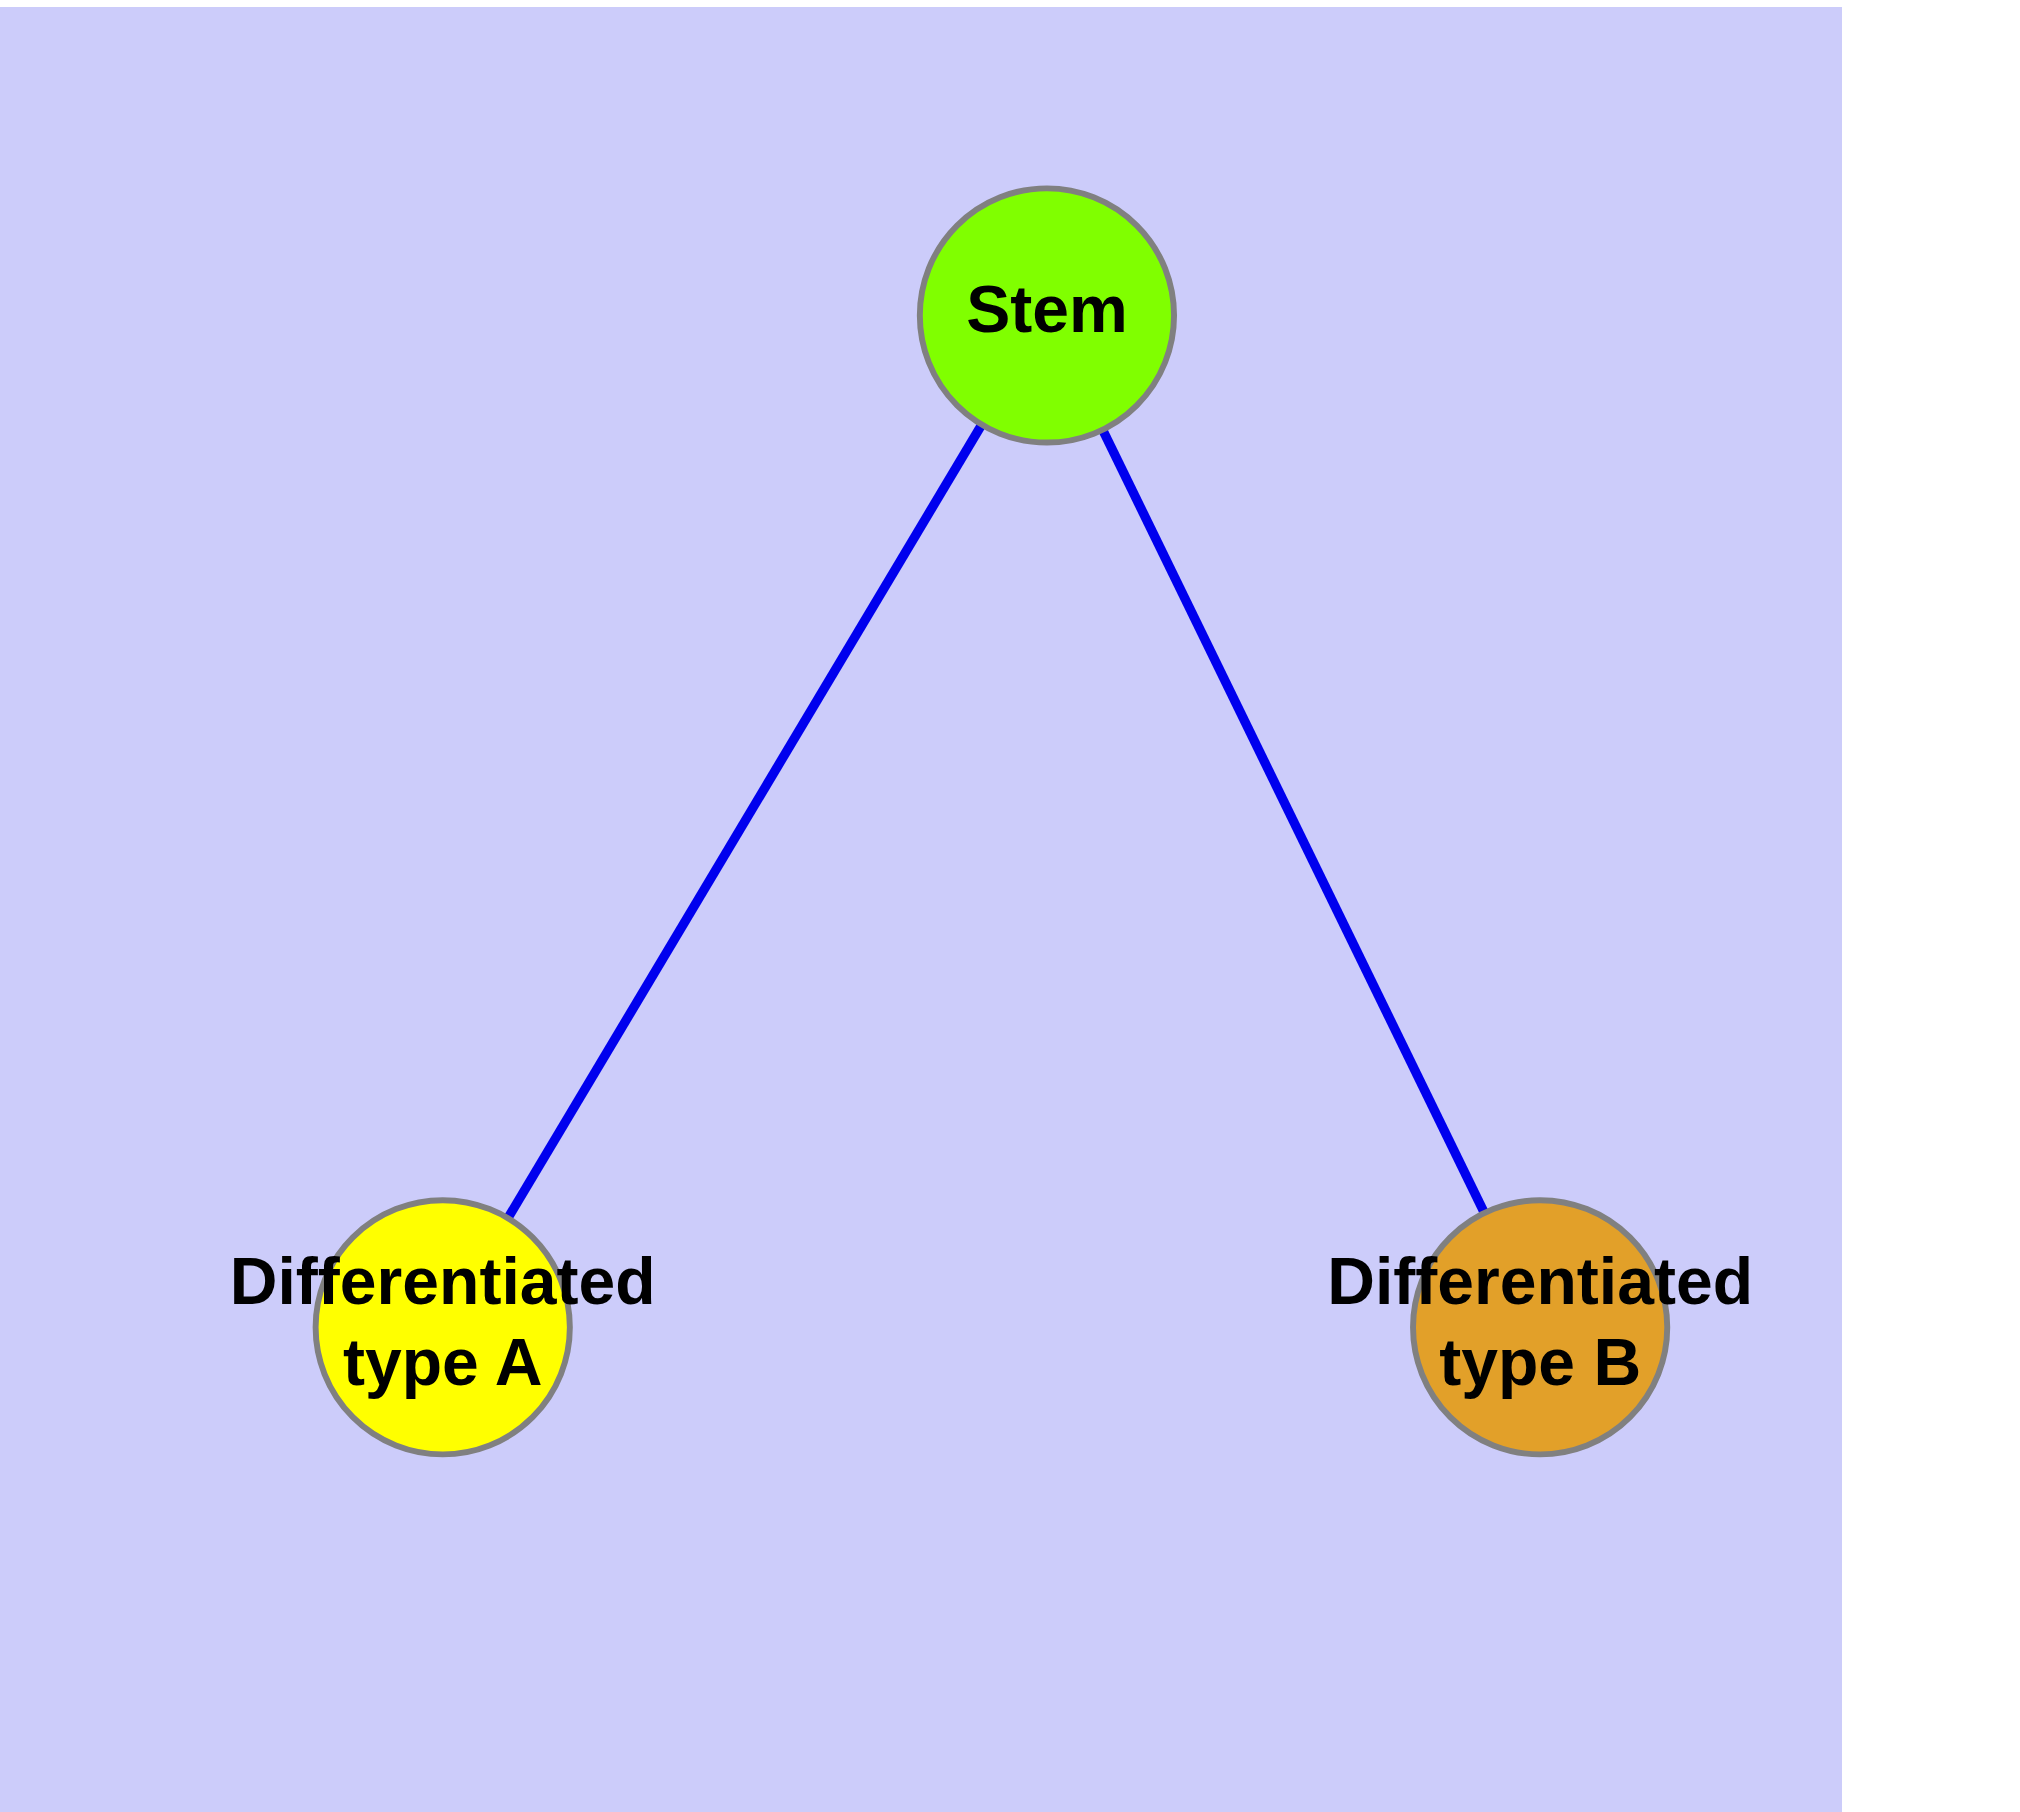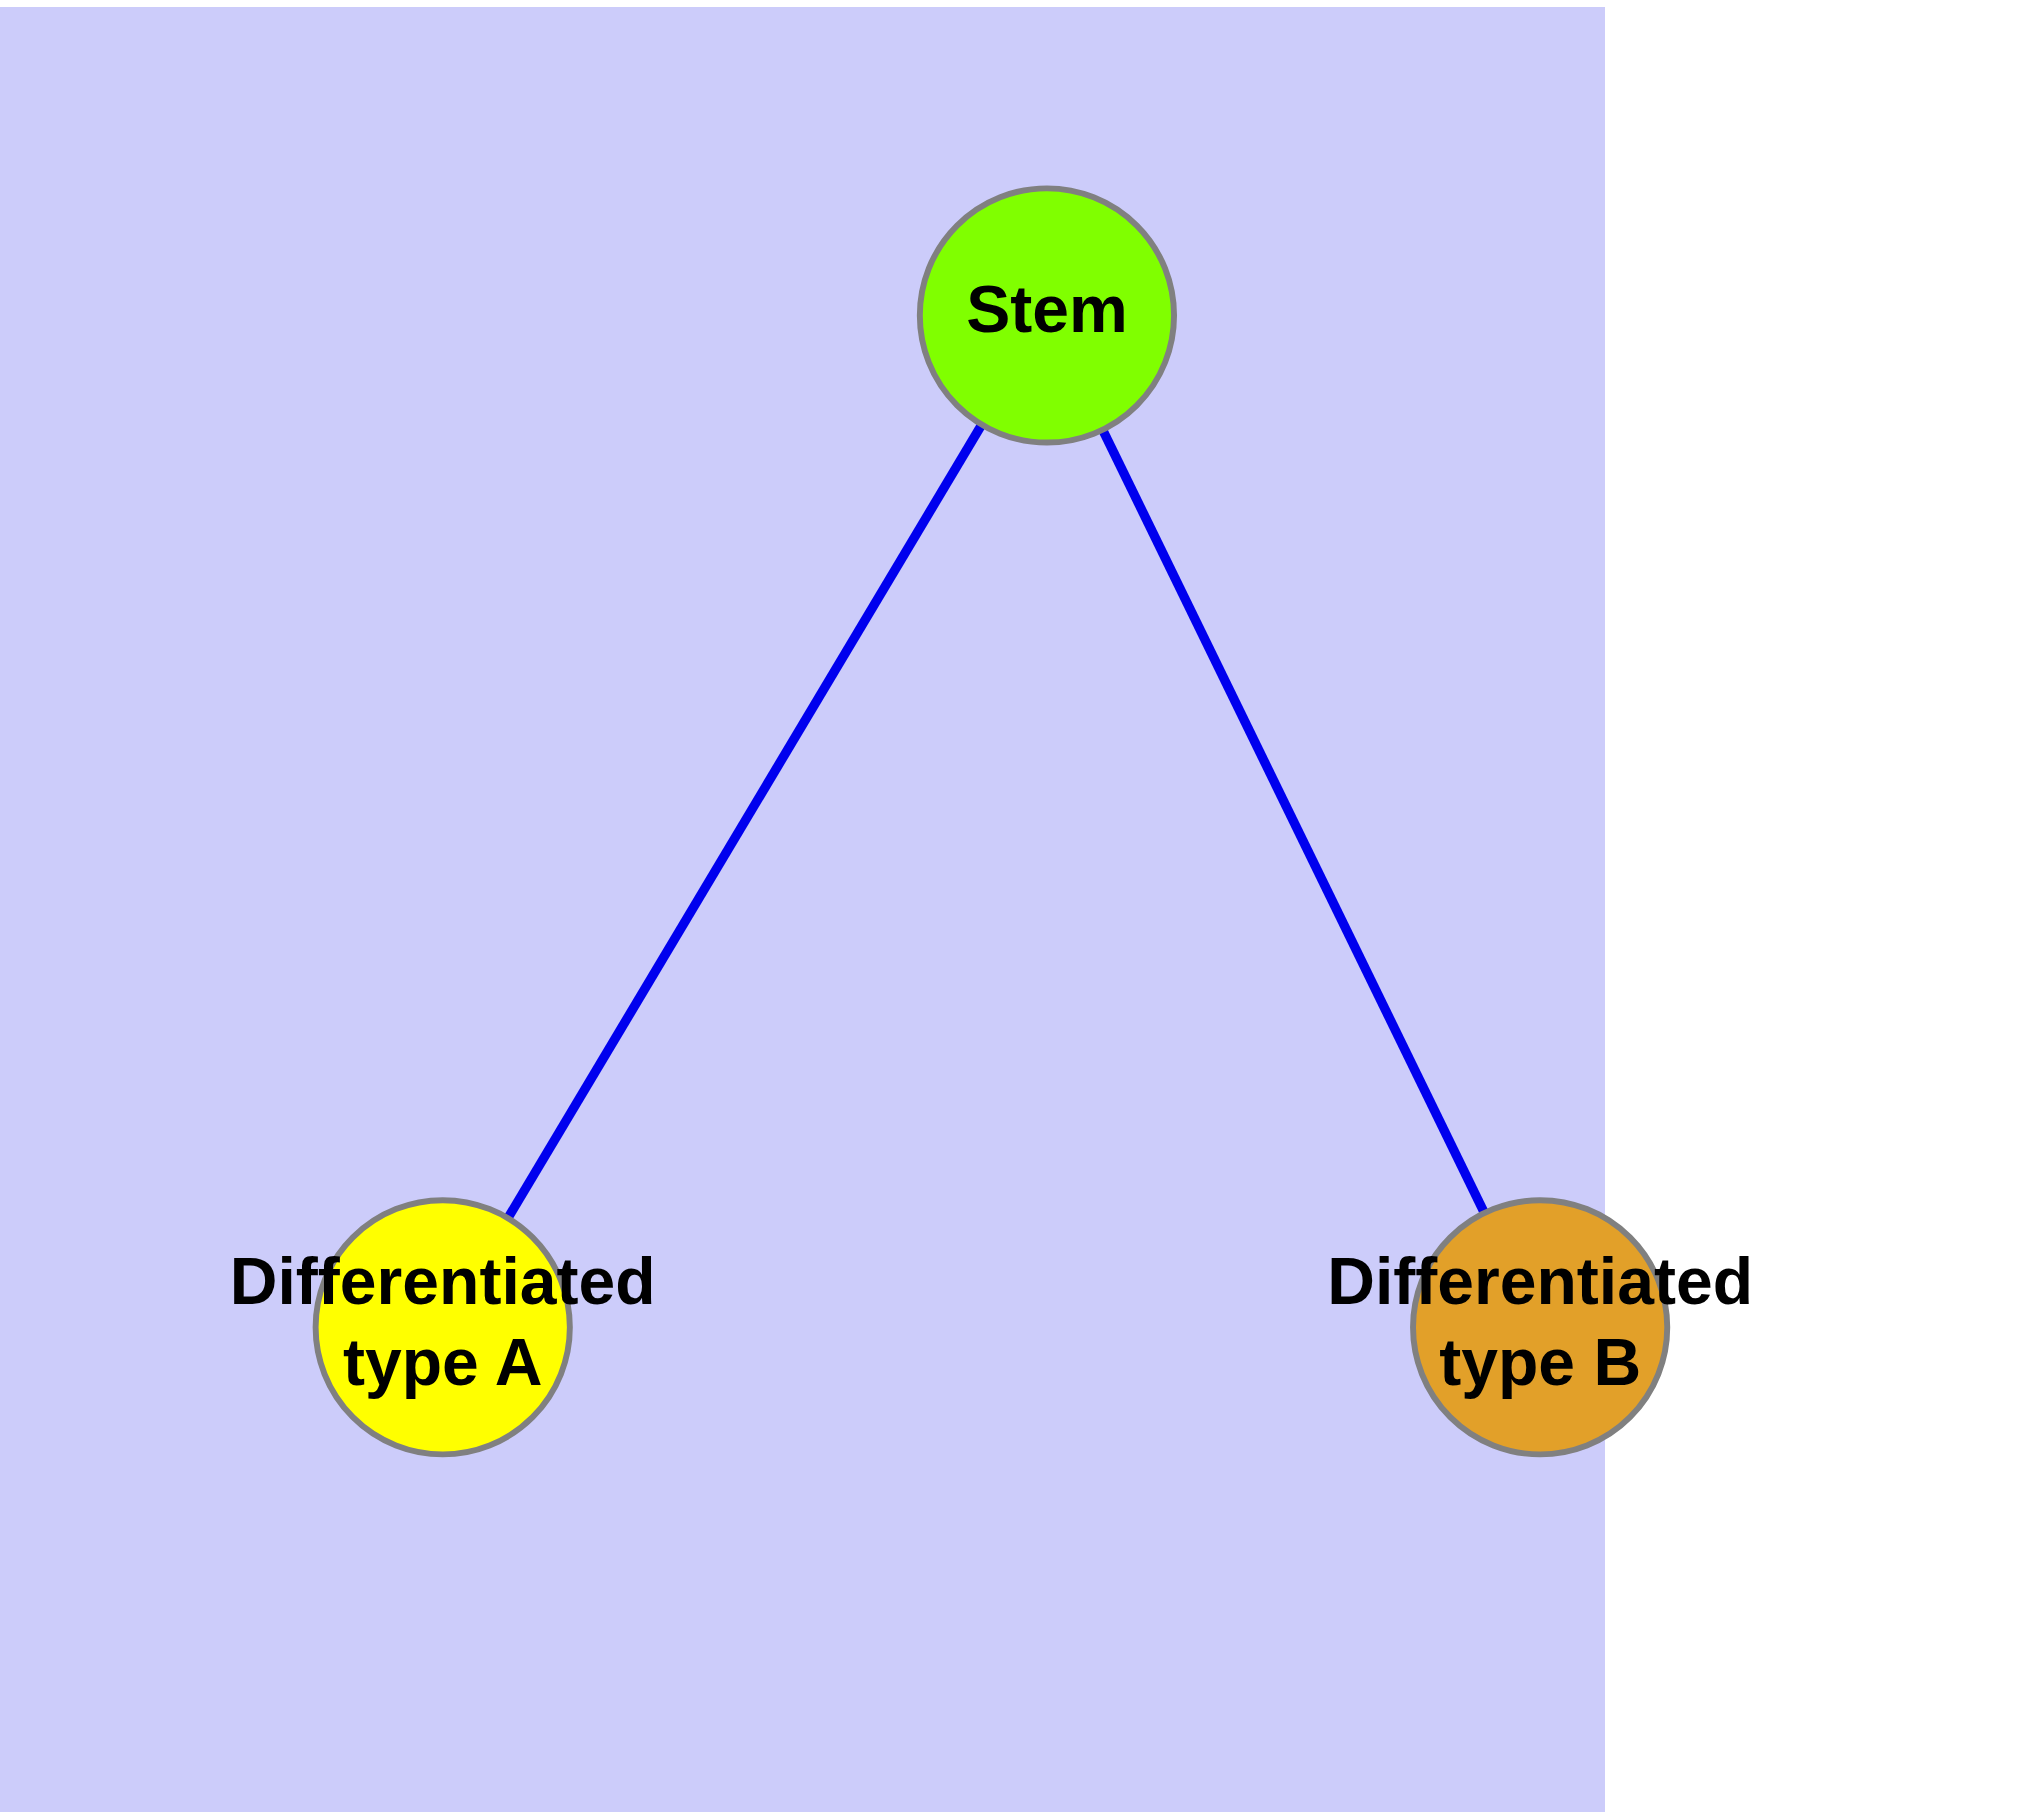--- a/index.html
+++ b/index.html
@@ -13,21 +13,21 @@
     width: 2021px;
     height: 1812px;
     background: #ffffff;
     overflow: hidden;
     font-family: "Liberation Sans", "DejaVu Sans", sans-serif;
   }
   #plot-area {
     position: absolute;
     left: 0;
     top: 6.8px;
-    width: 1605px;
+    width: 1842px;
     height: 1805px;
     background: #ccccfa;
   }
   #graph-svg {
     position: absolute;
     left: 0;
     top: 0;
     width: 2021px;
     height: 1805px;
     display: block;

